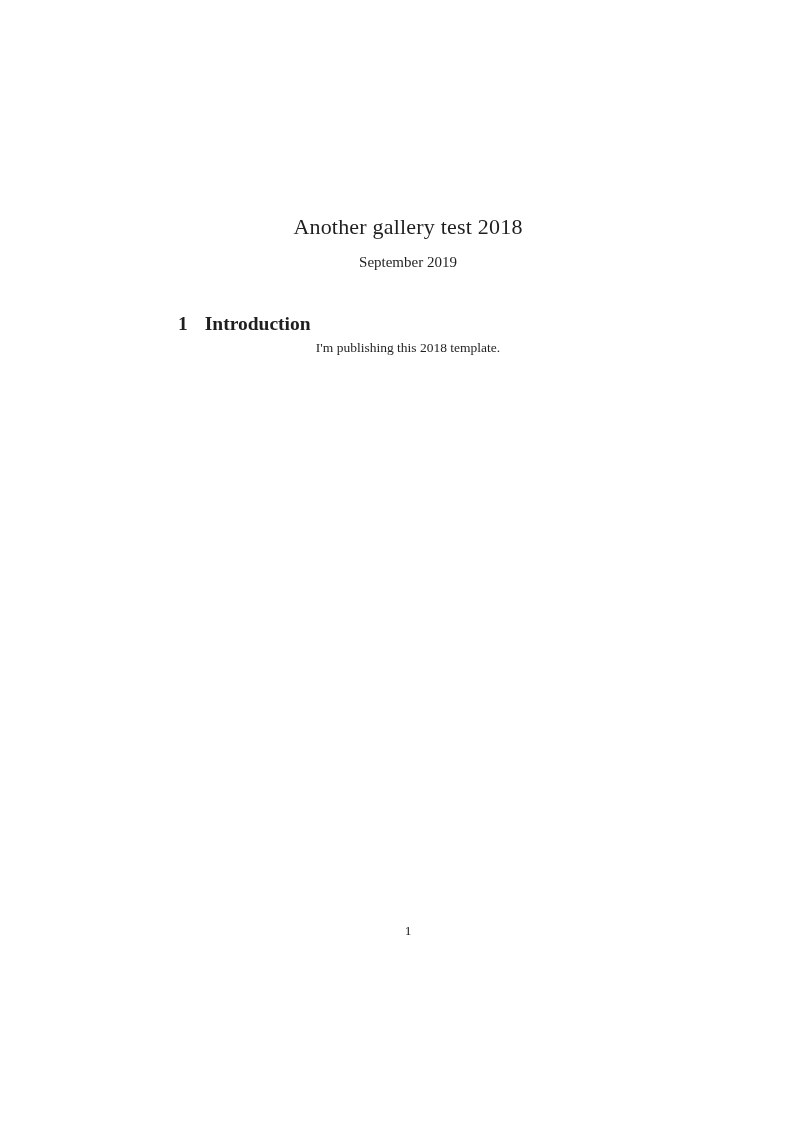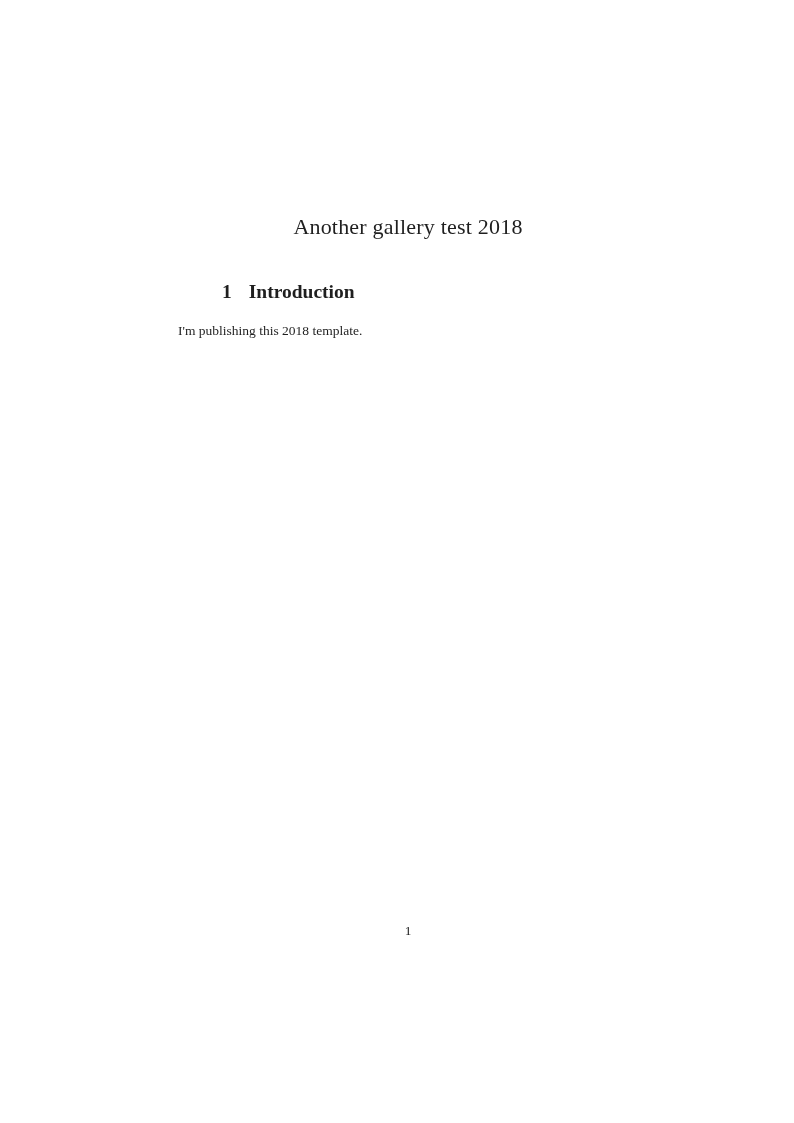--- a/index.html
+++ b/index.html
@@ -41,49 +41,50 @@
     margin-top: 15px;
     text-align: center;
     font-size: 15px;
     line-height: 1.1;
   }
   .section-heading {
     margin-top: 42px;
     font-size: 19.5px;
     font-weight: 700;
     line-height: 1.1;
-    margin-left: 44px;
   }
   .section-number {
     display: inline-block;
     margin-right: 17px;
   }
   .para {
-    margin-top: 19px;
+    margin-top: 5px;
     font-size: 13.5px;
     line-height: 1.35;
+    text-align: center;
   }
   .page-number {
     position: absolute;
     top: 923px;
     left: 178px;
     width: 460px;
     text-align: center;
     font-size: 13.5px;
   }
 </style>
 </head>
 <body>
 
 <div class="page">
   <div class="textblock">
 
     <div class="doc-title">Another gallery test 2018</div>
 
 
+    <div class="doc-date">September 2019</div>
 
     <div class="section-heading">
       <span class="section-number">1</span><span>Introduction</span>
     </div>
 
     <div class="para">I'm publishing this 2018 template.</div>
 
   </div>
 
   <div class="page-number">1</div>

